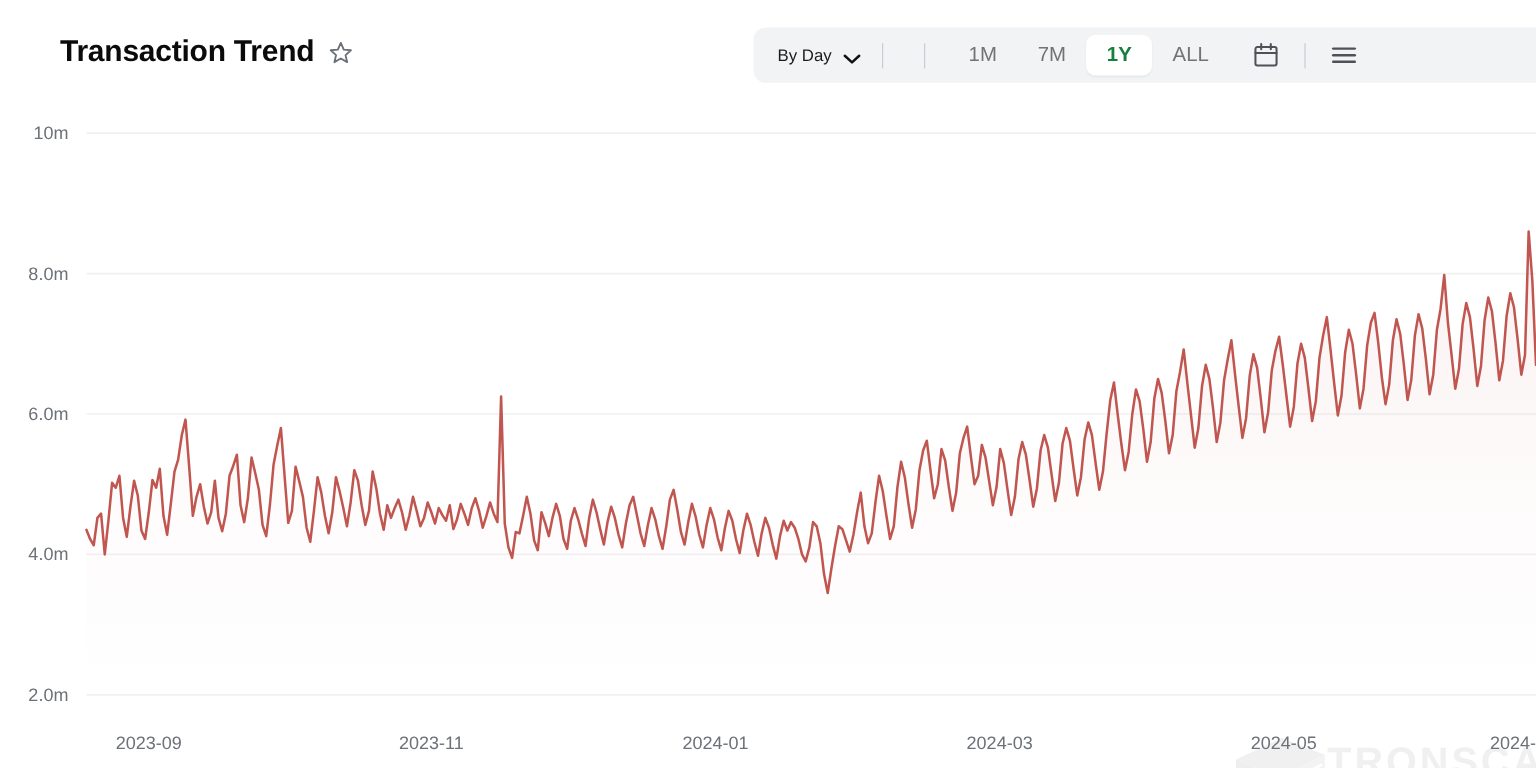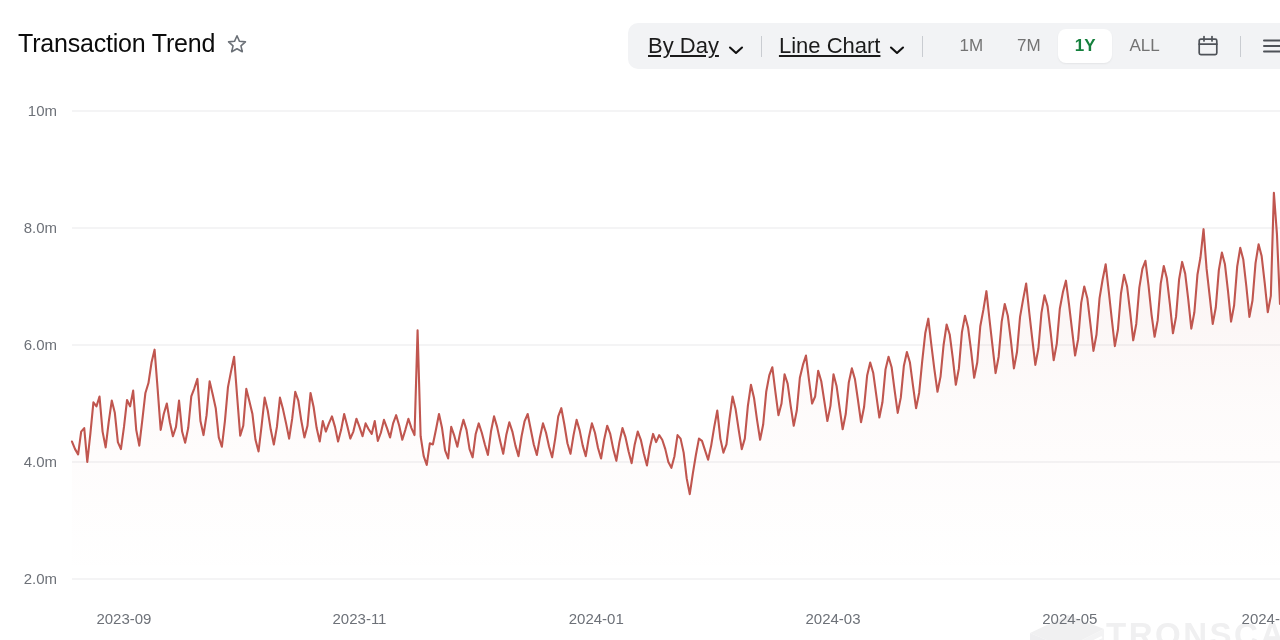--- a/index.html
+++ b/index.html
@@ -30,25 +30,26 @@
   .title-wrap {
     position: absolute;
     left: 18px;
     top: 28px;
     display: flex;
     align-items: center;
     gap: 11px;
   }
   .page-title {
     font-size: 25px;
-    font-weight: normal;
+    font-weight: bold;
     color: #0b0b0b;
     letter-spacing: -0.2px;
     line-height: 30px;
     white-space: nowrap;
+    margin-left: 32px;
   }
   .star-icon { display: block; width: 22px; height: 22px; margin-top: 2px; cursor: pointer; }
 
   
   .toolbar {
     position: absolute;
     left: 628px;
     top: 23px;
     height: 46px;
     min-width: 652px;
@@ -59,24 +60,23 @@
     padding: 0 0 0 20px;
   }
   .tb-select {
     display: flex;
     align-items: center;
     gap: 9px;
     cursor: pointer;
     height: 46px;
   }
   .tb-select .lbl {
-    font-size: 22px;
+    font-size: 14px;
     color: #1b1b1b;
     white-space: nowrap;
-    text-decoration: underline;
   }
   .chev { display: block; width: 16px; height: 10px; }
   .tb-divider {
     width: 1px;
     height: 21px;
     background: #c9ccd1;
     margin: 0 17px;
     flex: none;
   }
   .range-group {
@@ -158,28 +158,20 @@
         <span class="lbl">By Day</span>
         <span class="chev">
           <svg viewBox="0 0 16 10" width="16" height="10" fill="none" stroke="#111111" stroke-width="2.1" stroke-linecap="round" stroke-linejoin="round">
             <polyline points="2,2.5 8,8 14,2.5"></polyline>
           </svg>
         </span>
       </div>
 
       <div class="tb-divider"></div>
 
-      <div class="tb-select">
-        <span class="lbl">Line Chart</span>
-        <span class="chev">
-          <svg viewBox="0 0 16 10" width="16" height="10" fill="none" stroke="#111111" stroke-width="2.1" stroke-linecap="round" stroke-linejoin="round">
-            <polyline points="2,2.5 8,8 14,2.5"></polyline>
-          </svg>
-        </span>
-      </div>
 
       <div class="tb-divider"></div>
 
       <div class="range-group">
         <div class="range-btn">1M</div>
         <div class="range-btn">7M</div>
         <div class="range-btn active">1Y</div>
         <div class="range-btn">ALL</div>
       </div>
 

